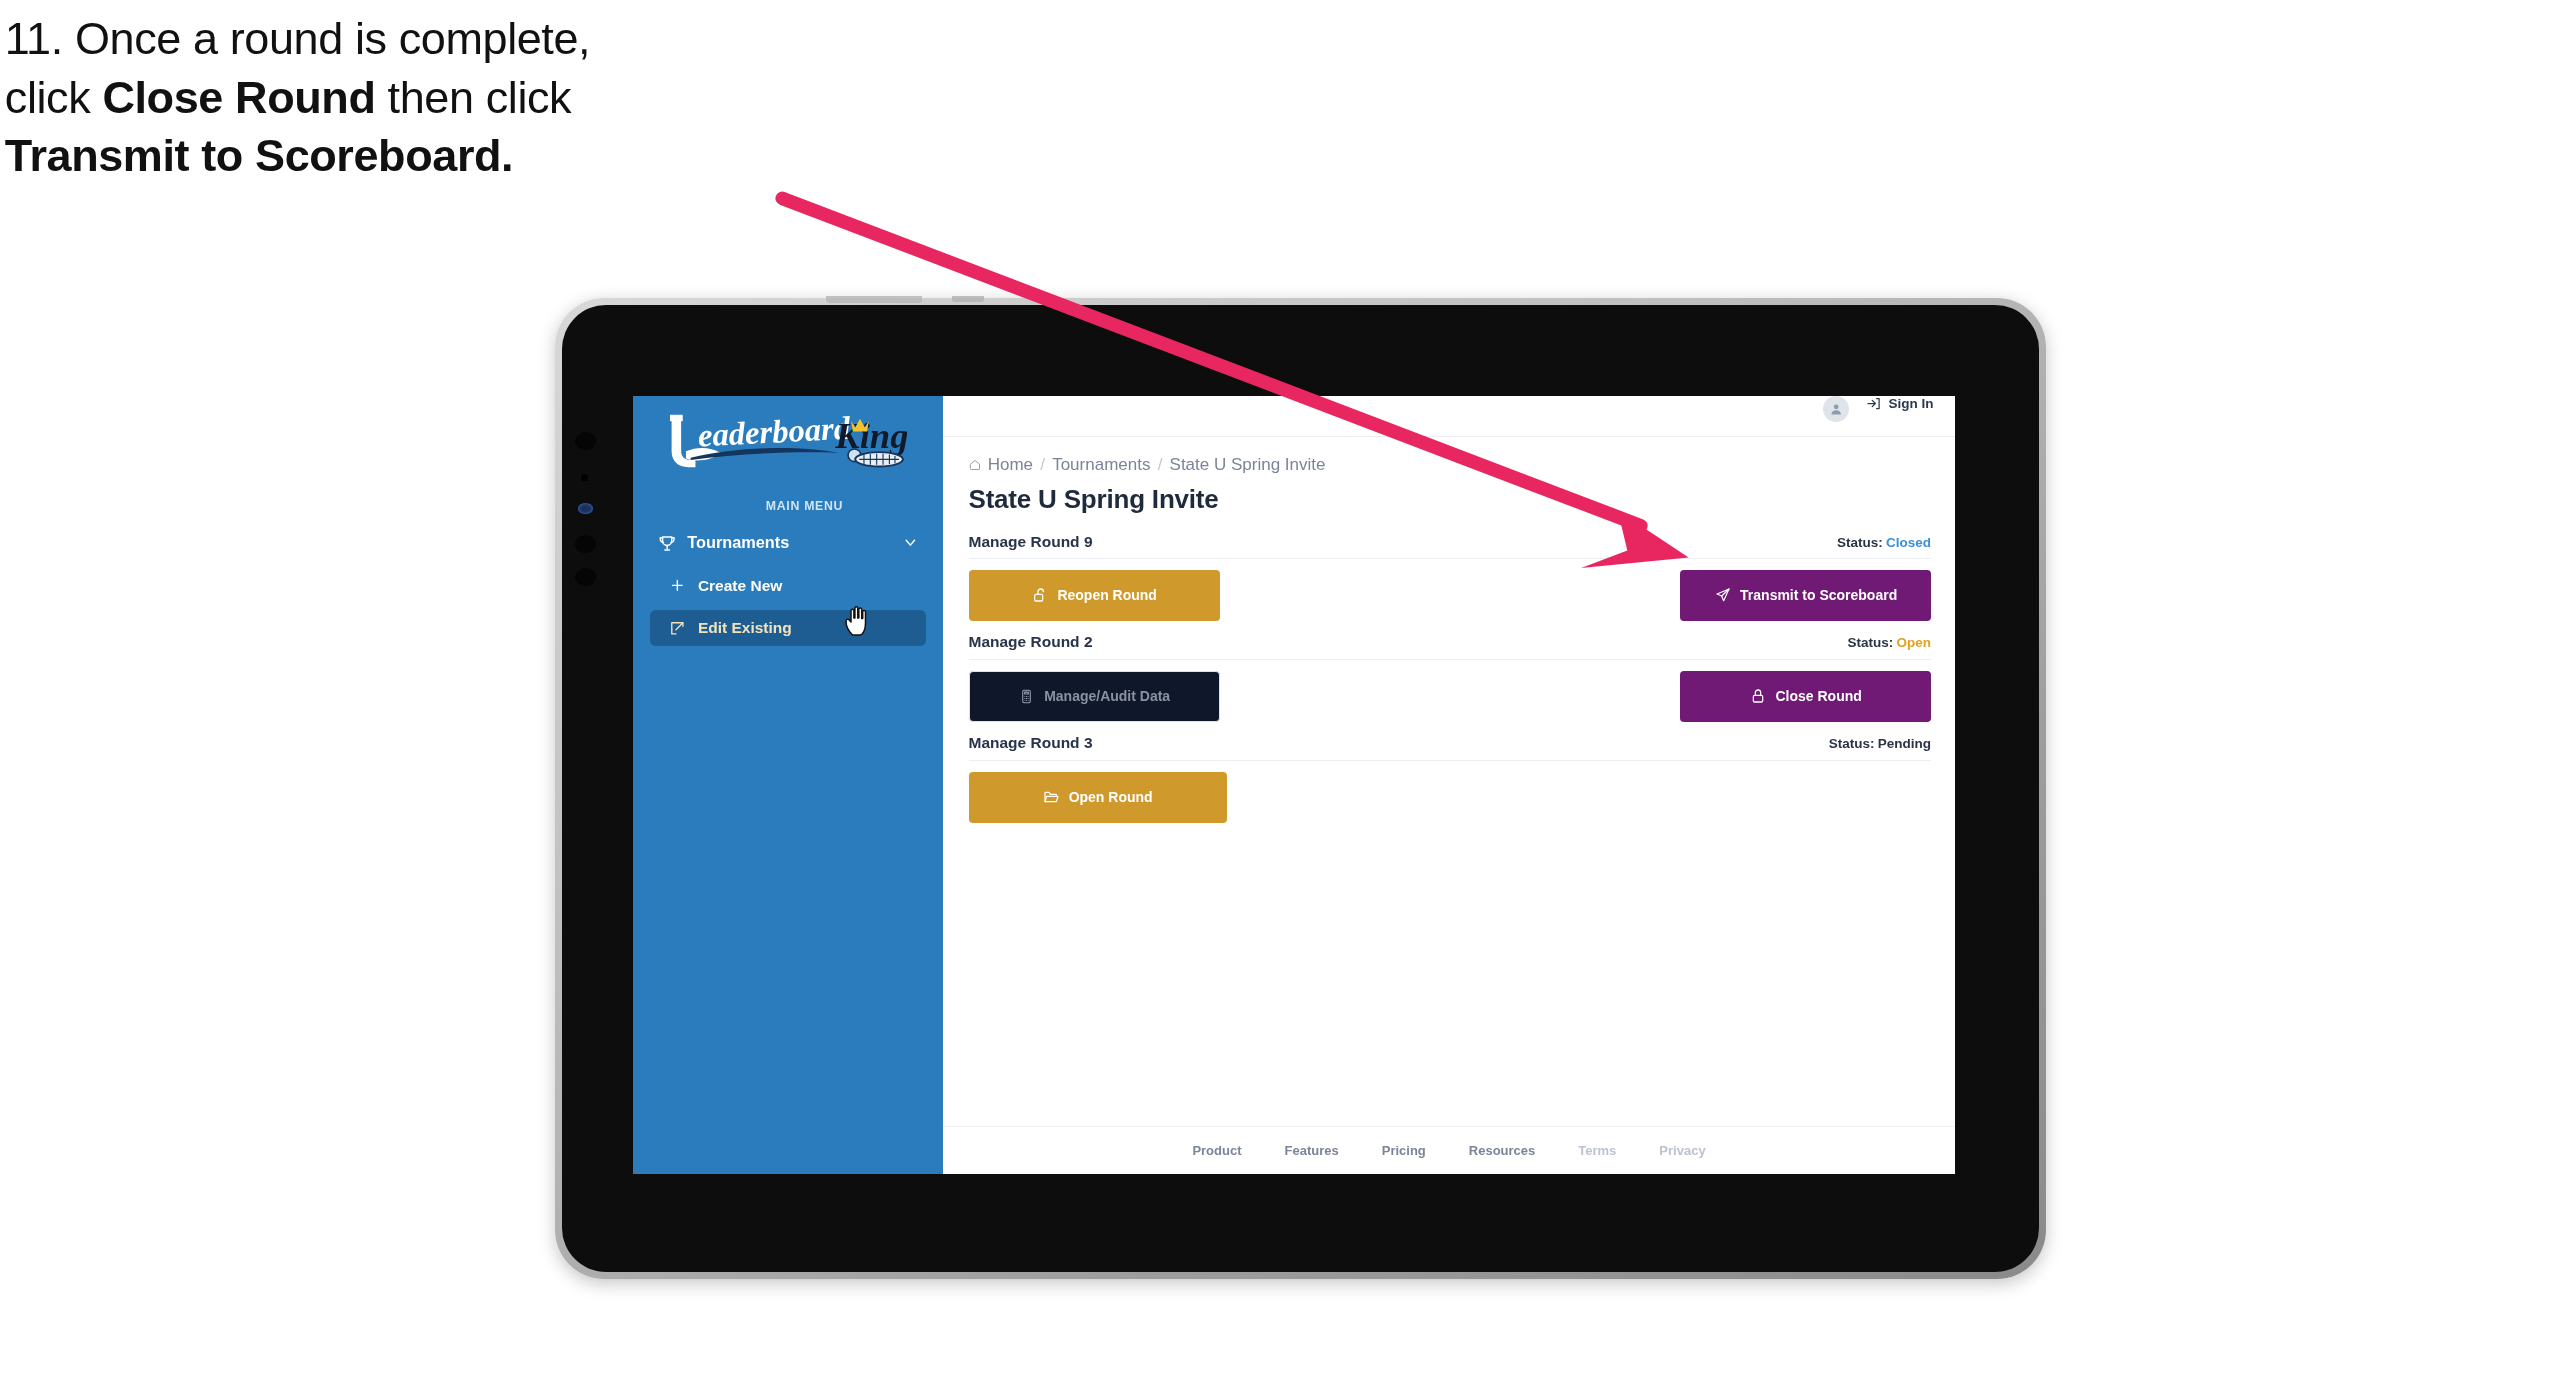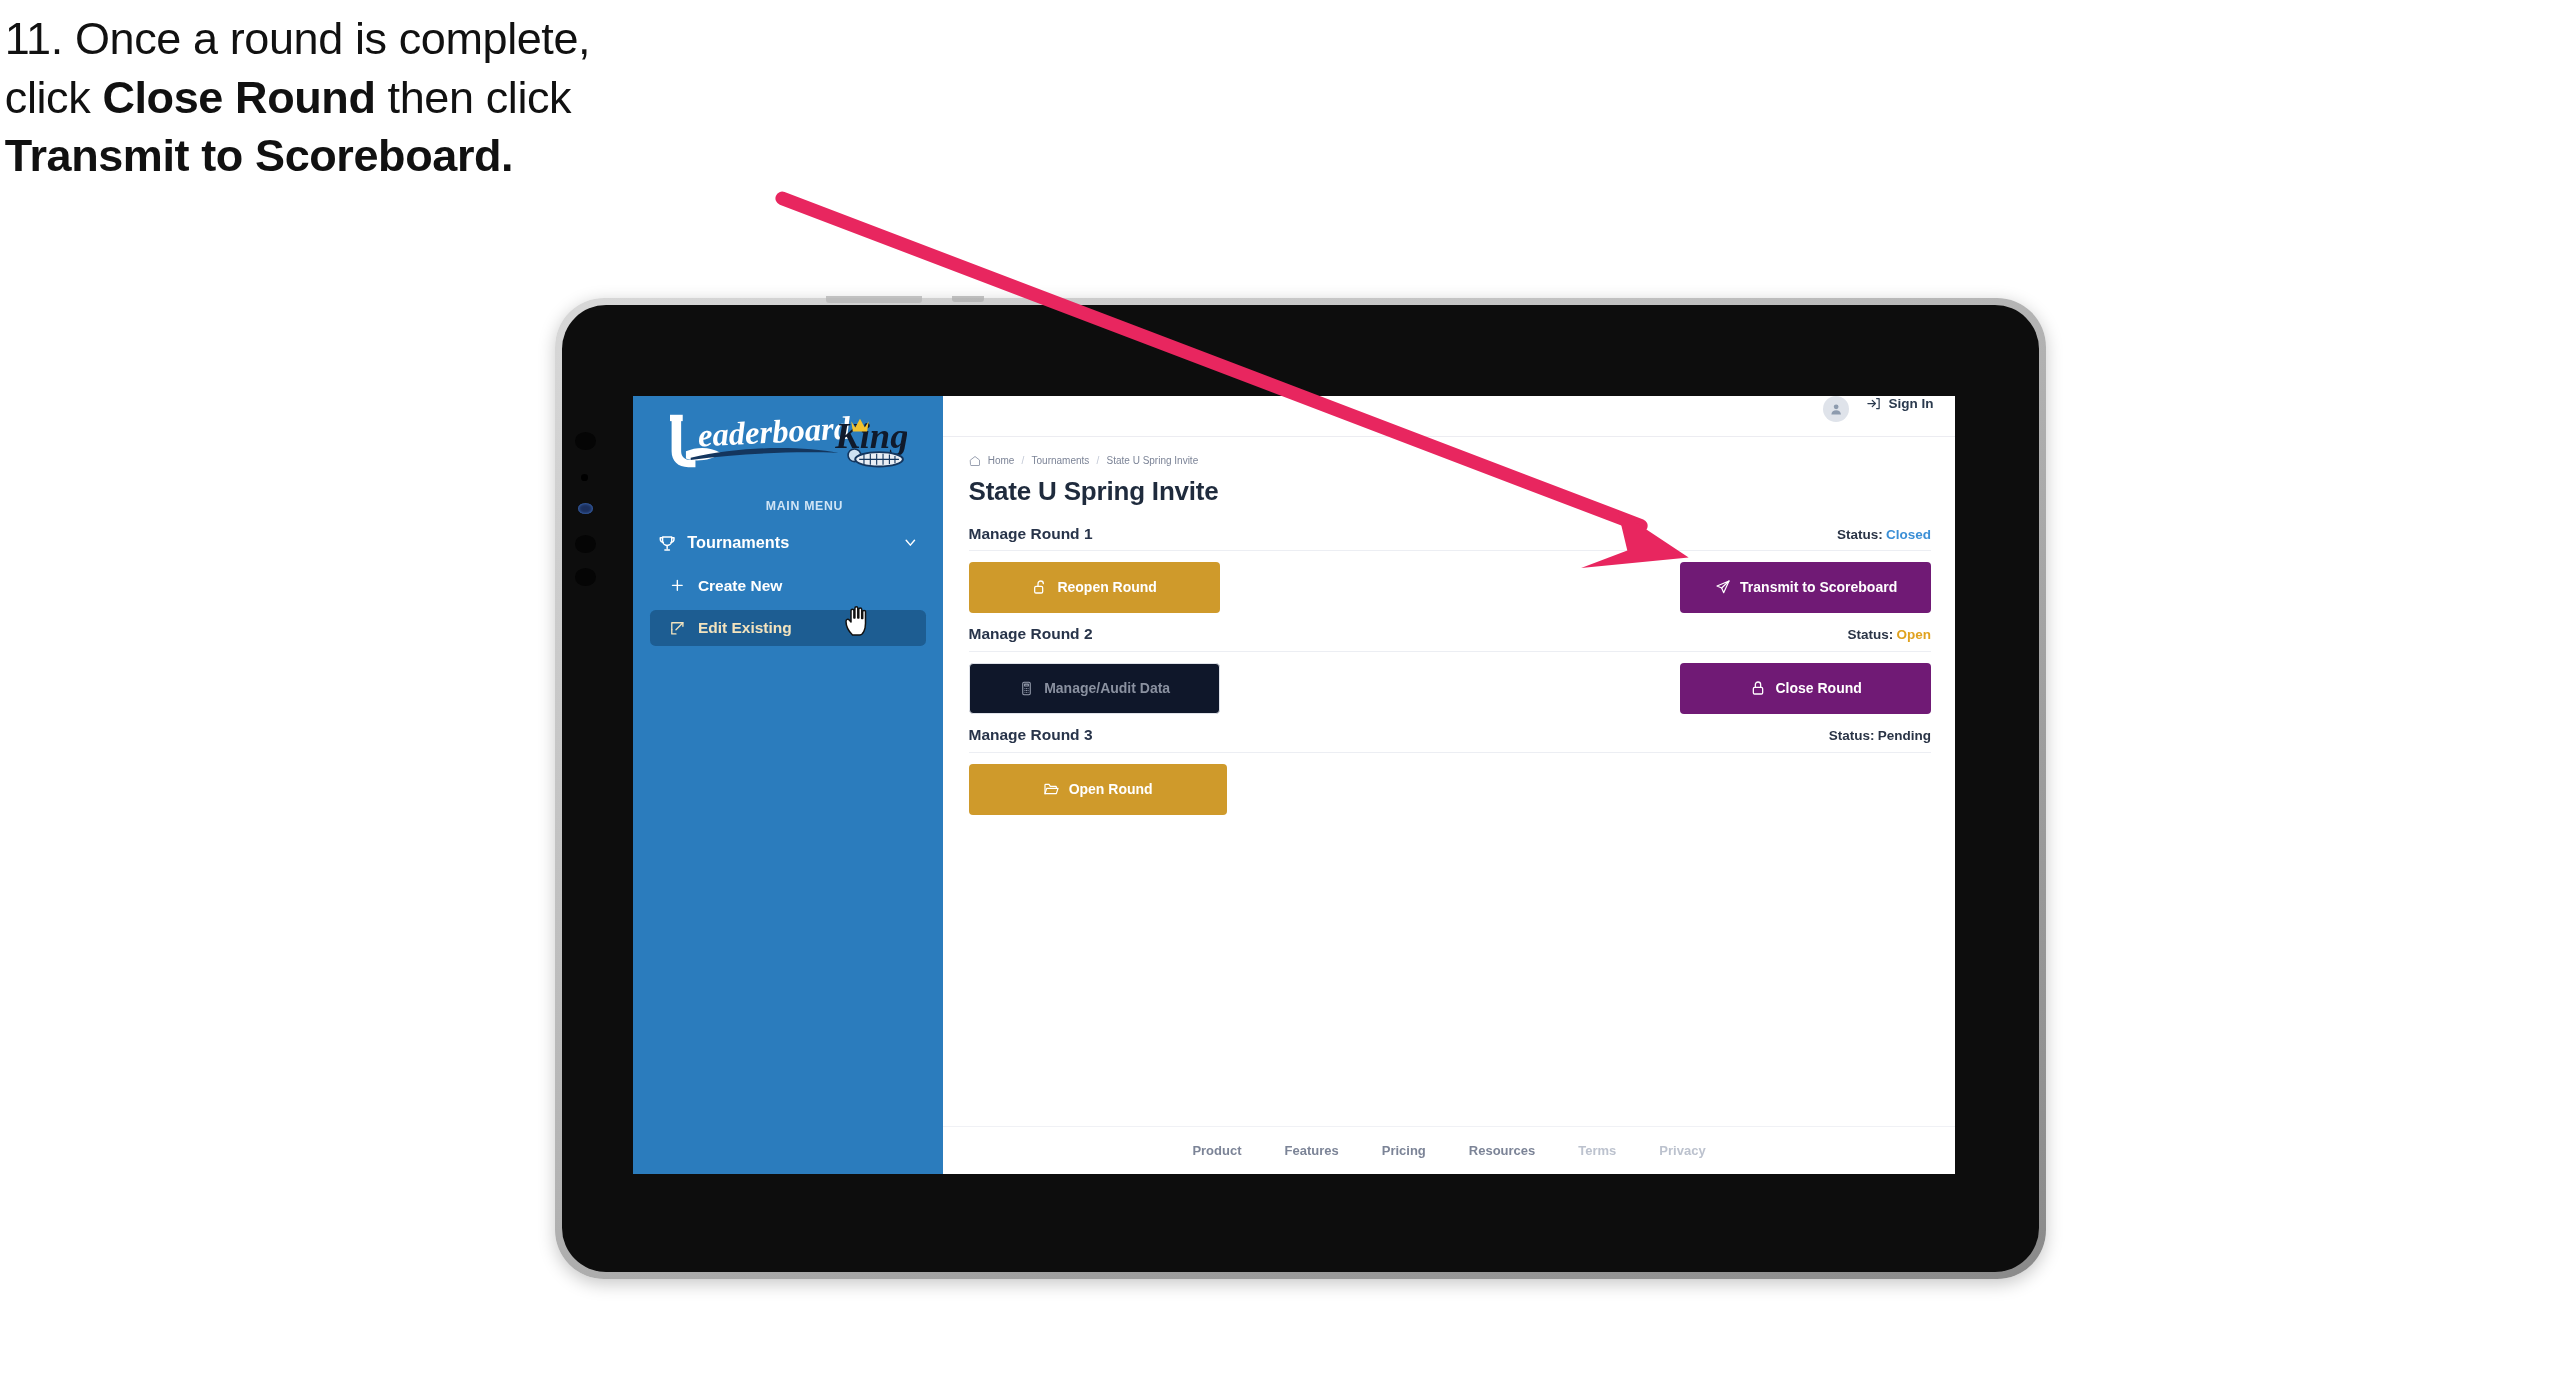--- a/index.html
+++ b/index.html
@@ -102,21 +102,21 @@
     width: 26px; height: 26px; border-radius: 50%;
     background: #dfe3ea; display:flex; align-items:center; justify-content:center;
     margin-right: 17.5px;
   }
   .signin { display: flex; align-items: center; gap: 7.2px; color: #2b3a4e; font-size: 13.5px; font-weight: 700; }
   .signin .ico { width: 15px; height: 15px; display:flex;align-items:center;justify-content:center; }
 
   .content { padding: 17.5px 24px 0 25.5px; flex: 1; }
   .breadcrumb {
     display: flex; align-items: center; gap: 7.2px;
-    font-size: 10px; color: #8b93a5; margin-bottom: 9.6px;
+    font-size: 17px; color: #8b93a5; margin-bottom: 9.6px;
   }
   .breadcrumb .home-ico { width: 12px; height: 12px; display:flex;align-items:center;justify-content:center; }
   .breadcrumb .sep { color: #c3c9d6; }
   .breadcrumb .crumb { color: #7c8497; }
   .page-title { font-size: 26px; font-weight: 700; color: #1f2b3d; letter-spacing:-0.2px; margin-bottom: 17.5px; }
 
   .round { margin-bottom: 12.7px; }
   .round-head {
     display: flex; align-items: baseline; justify-content: space-between;
     padding-bottom: 7.2px; border-bottom: 0.8px solid #eceef3;
@@ -278,21 +278,21 @@
           <span class="sep">/</span>
           <span class="crumb">Tournaments</span>
           <span class="sep">/</span>
           <span class="crumb">State U Spring Invite</span>
         </div>
 
         <div class="page-title">State U Spring Invite</div>
 
         <div class="round">
           <div class="round-head">
-            <span class="round-title">Manage Round 1</span>
+            <span class="round-title">Manage Round 9</span>
             <span class="round-status">
               <span>Status:</span><span class="val status-closed">Closed</span>
             </span>
           </div>
           <div class="round-actions">
             <button class="btn btn-gold">
               <span class="ico">
                 <svg viewBox="0 0 24 24" width="16" height="16" fill="none" stroke="#ffffff" stroke-width="1.9" stroke-linecap="round" stroke-linejoin="round">
                   <rect x="4" y="11" width="12" height="10" rx="2"></rect>
                     <path d="M9 11V7a4 4 0 0 1 8 0"></path>

